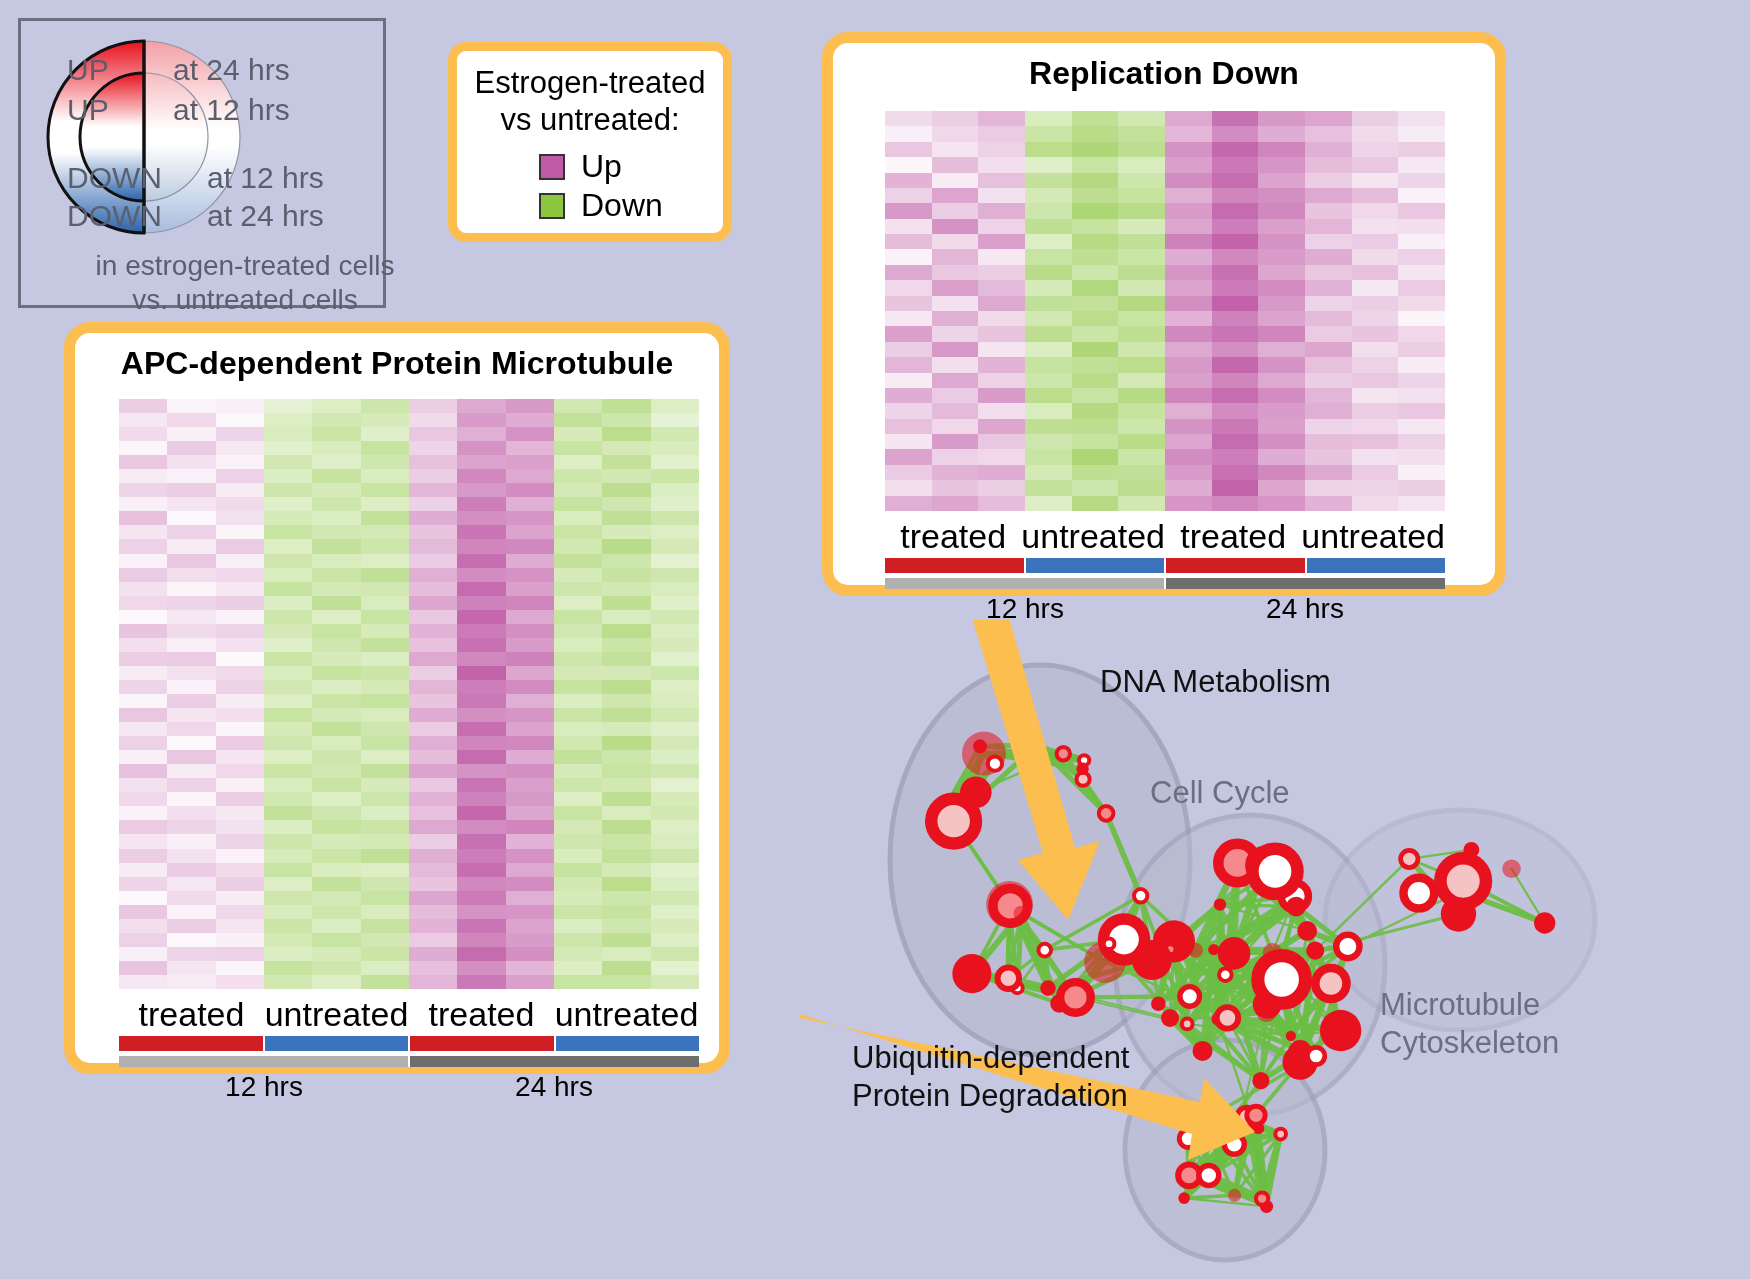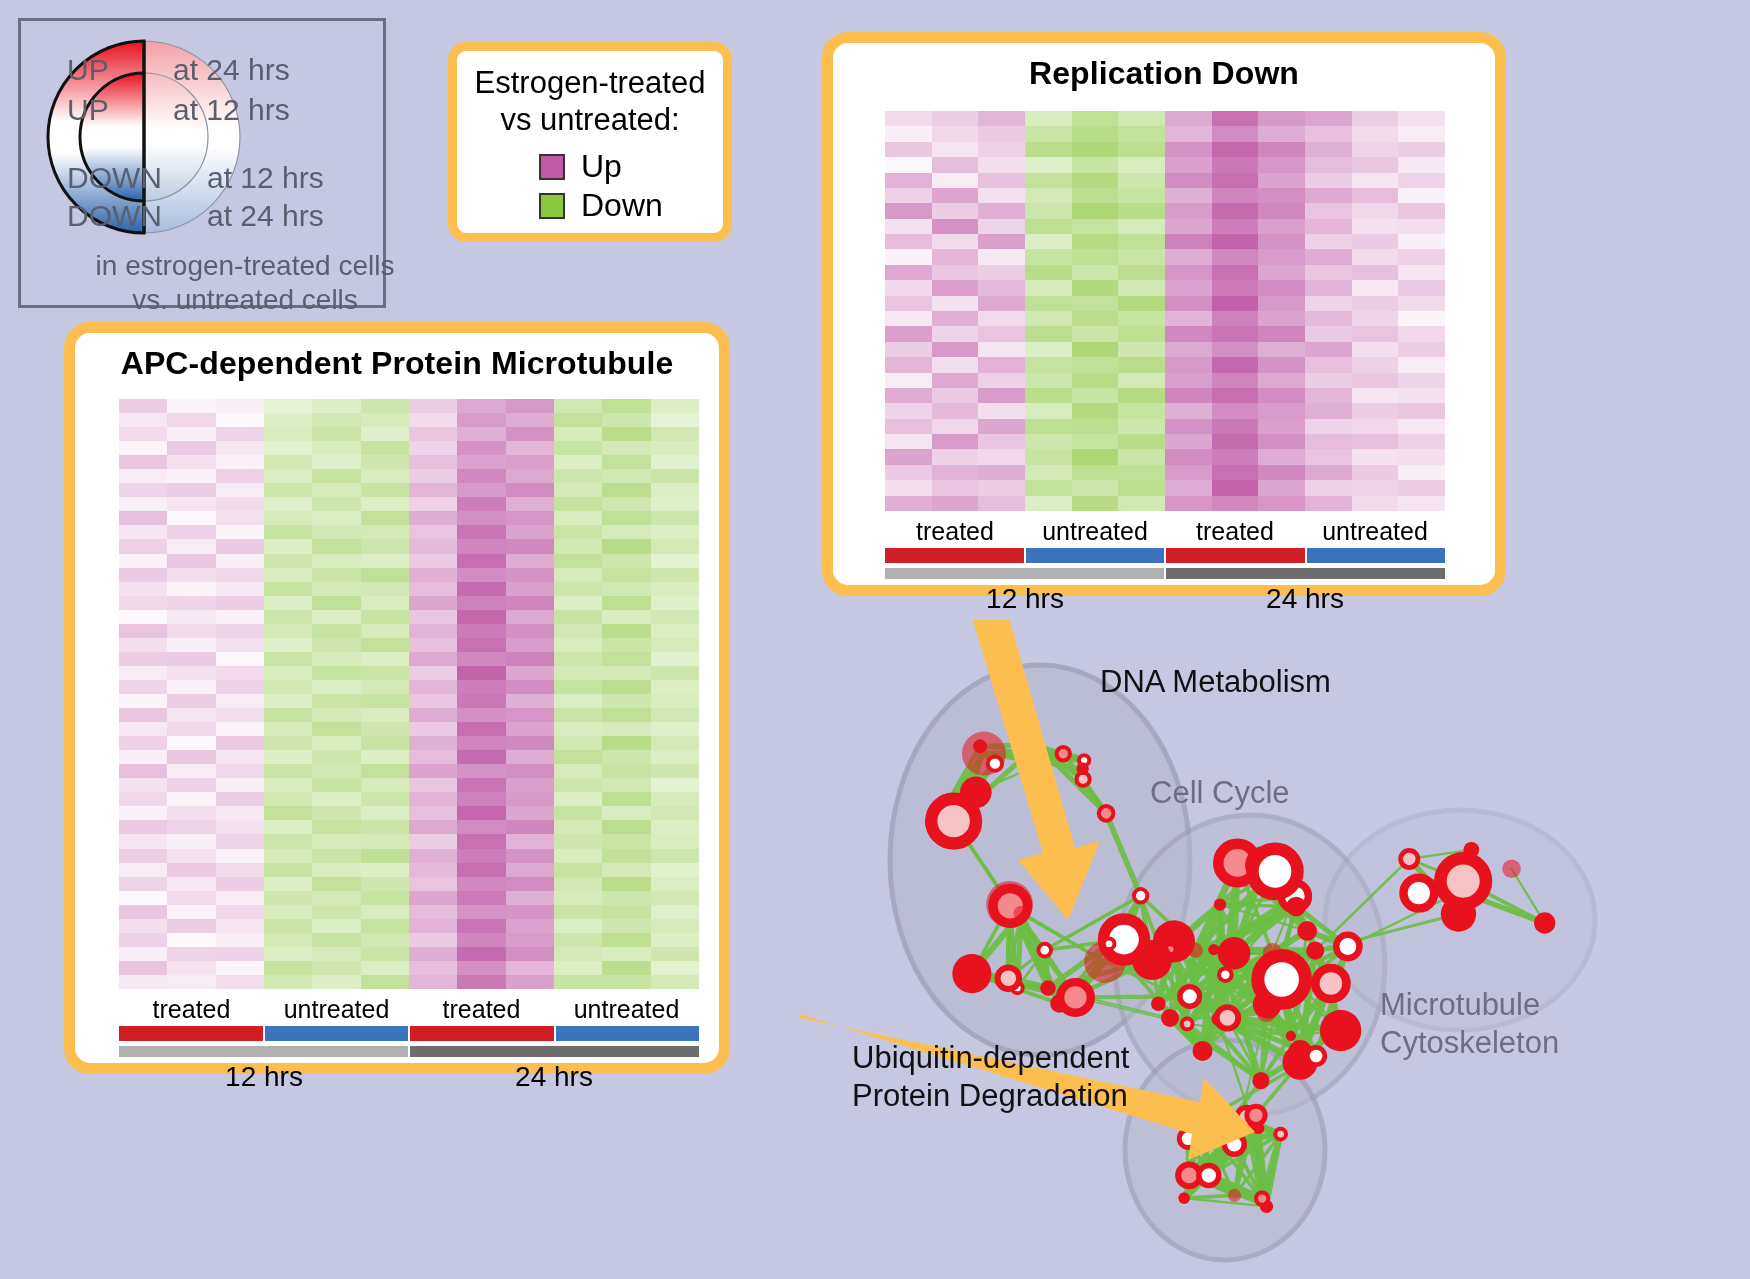--- a/index.html
+++ b/index.html
@@ -63,21 +63,21 @@
     margin-top:12px;letter-spacing:0.1px;
   }
 
   
   .heat{display:grid;}
   .heat div{width:100%;height:100%;}
 
   
   .axis{position:relative;}
   .axis .names{display:flex;}
-  .axis .names span{flex:1;text-align:center;font-size:25px;color:#000;}
+  .axis .names span{flex:1;text-align:center;font-size:34px;color:#000;}
   .axis .cbar{display:flex;height:15px;margin-top:2px;}
   .axis .cbar span{flex:1;}
   .axis .tbar{display:flex;height:11px;margin-top:5px;}
   .axis .tbar span{flex:1;}
   .axis .tnames{display:flex;margin-top:4px;}
   .axis .tnames span{flex:1;text-align:center;font-size:28px;color:#000;}
 
   
   #network{left:800px;top:620px;width:950px;height:660px;}
 </style>

